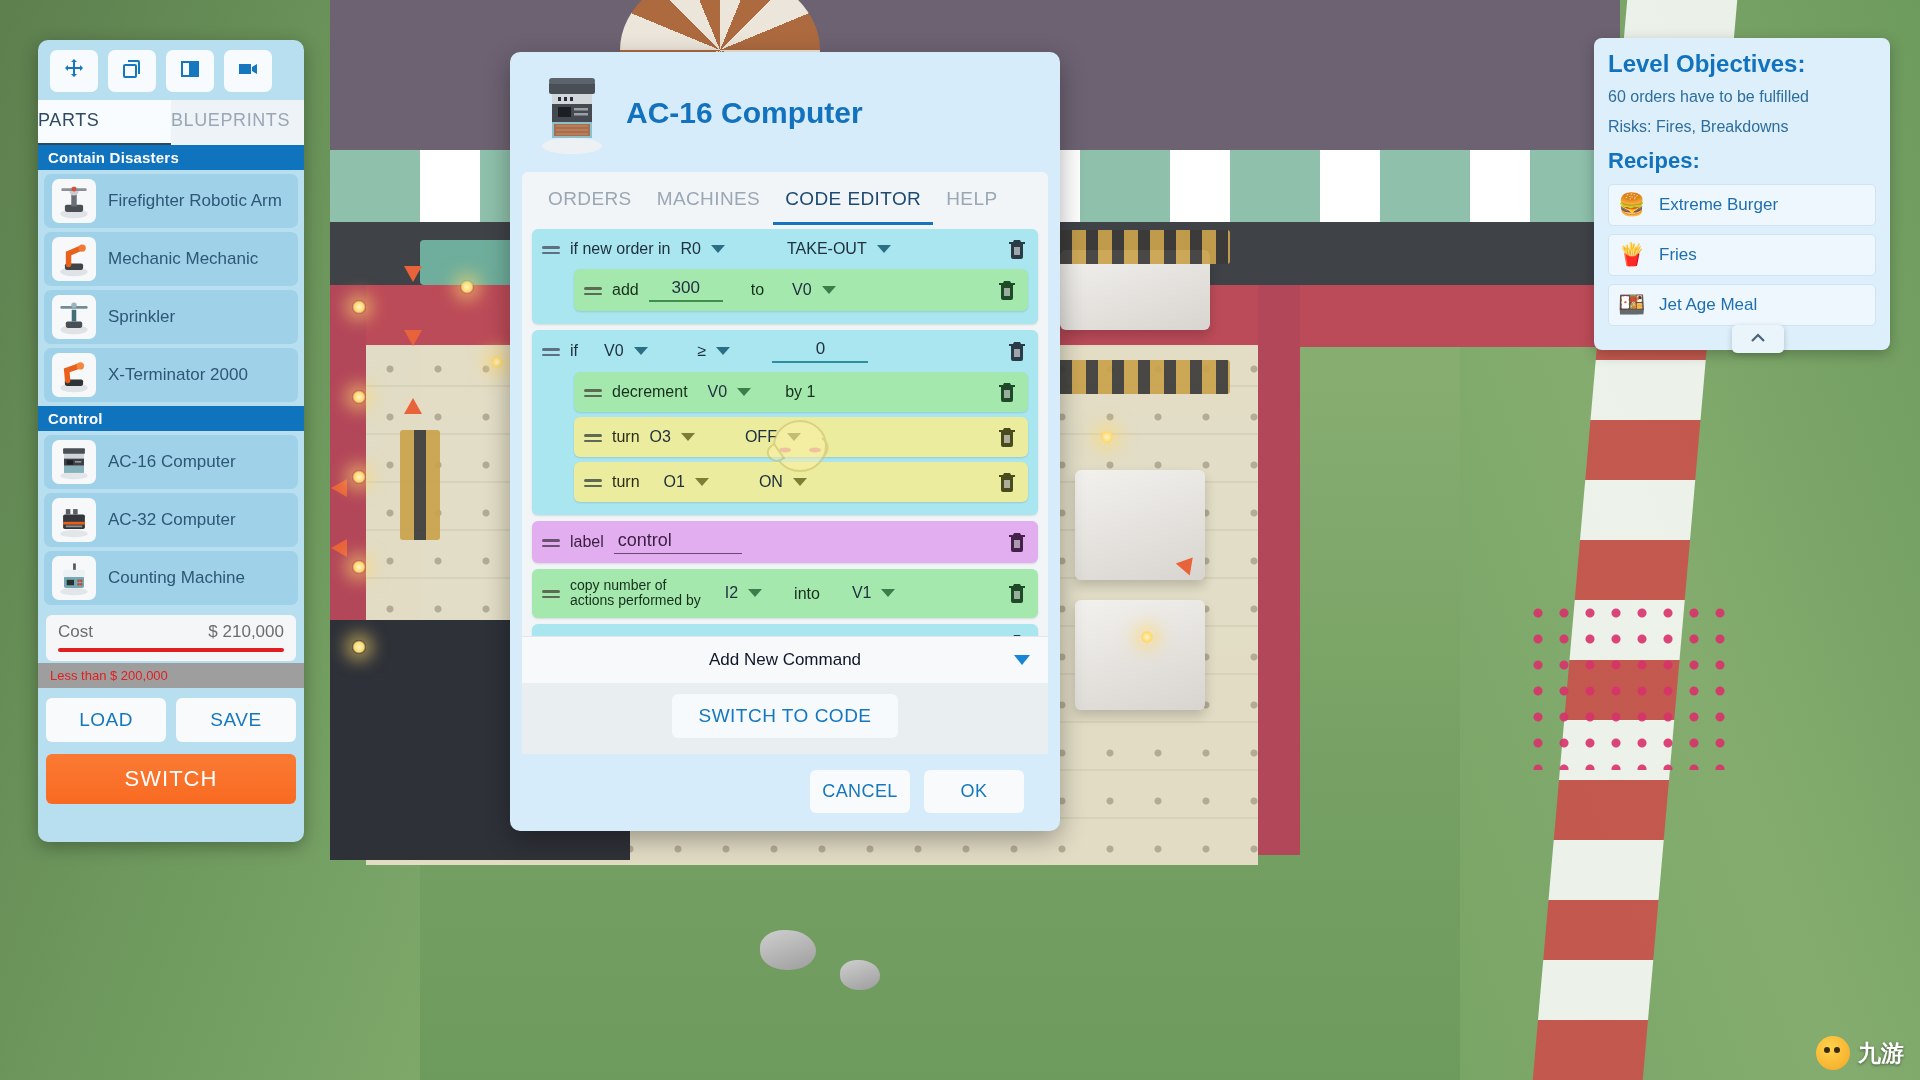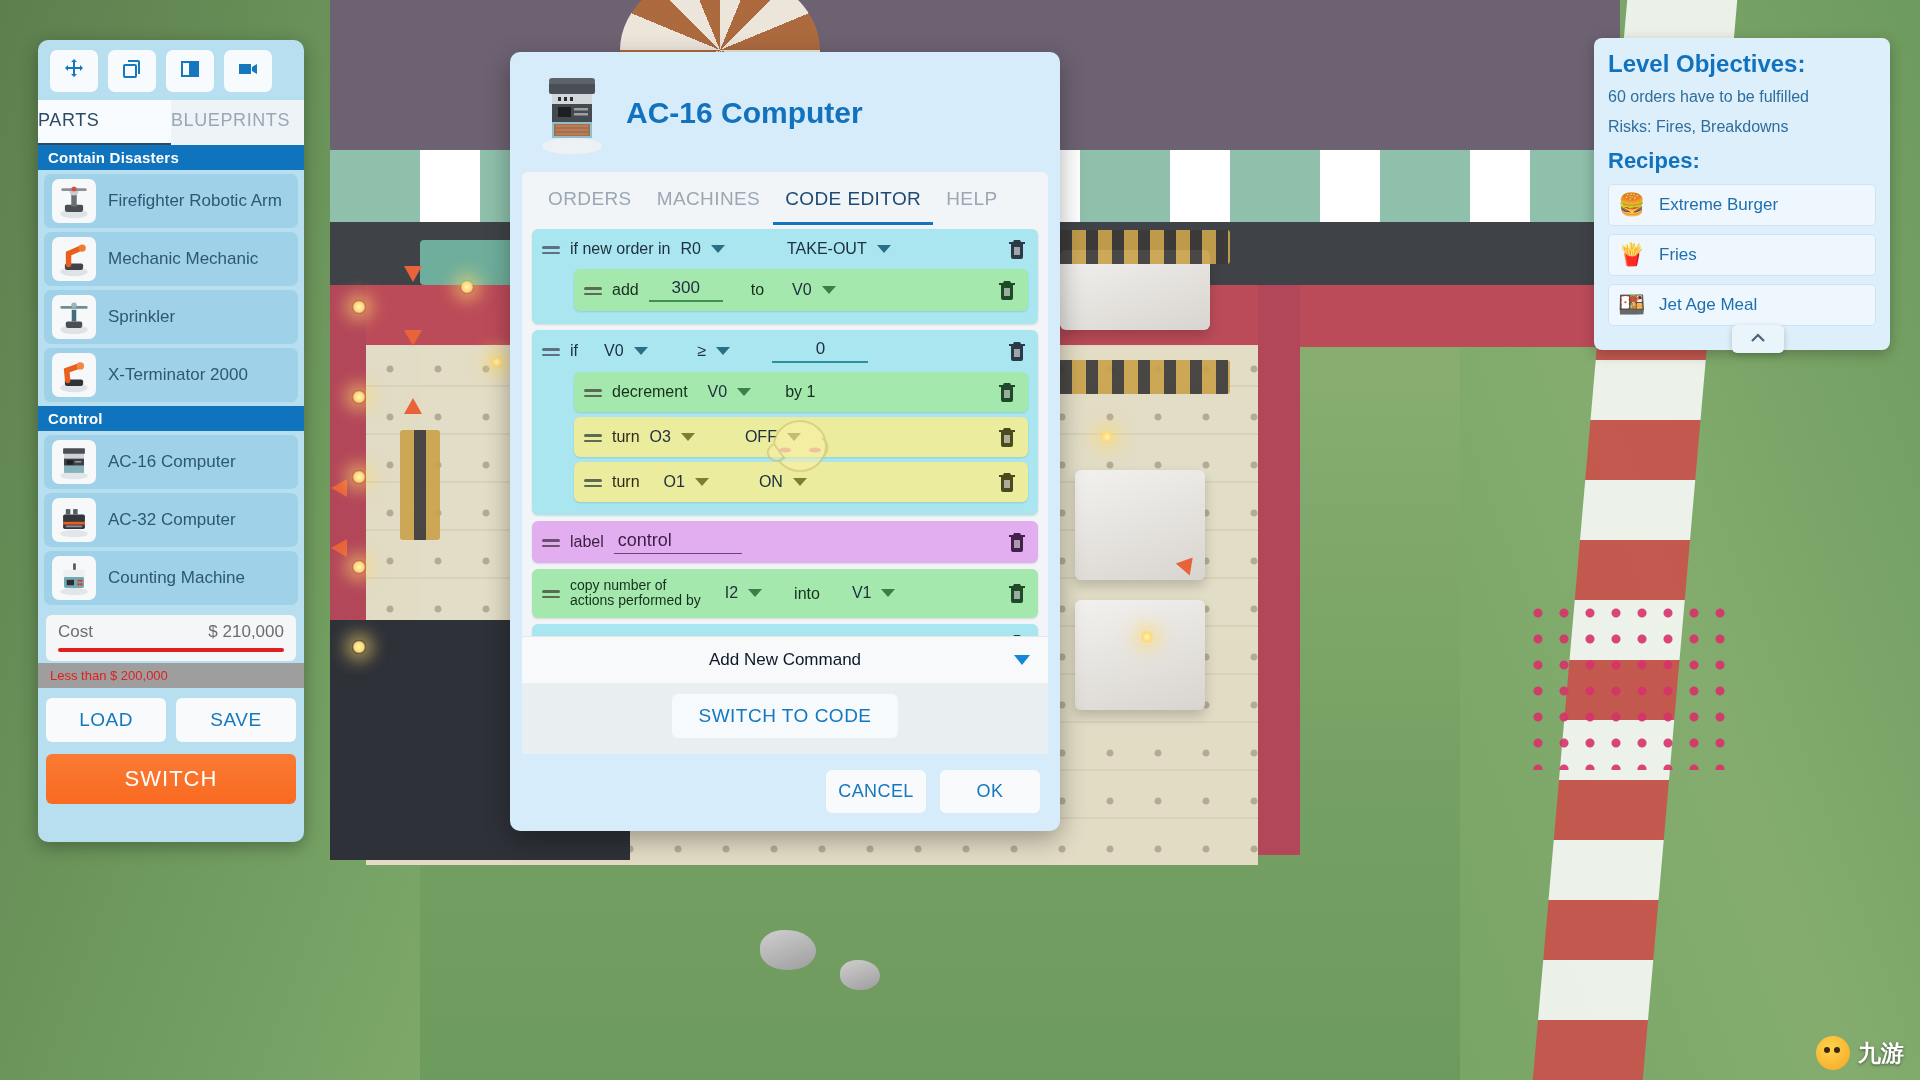--- a/index.html
+++ b/index.html
@@ -282,21 +282,21 @@
   .add-cmd .caret {
     position:absolute; right:18px; top:50%; transform:translateY(-50%);
     width:0;height:0;border-left:8px solid transparent;border-right:8px solid transparent;
     border-top:10px solid #1686d6;
   }
   .switch-wrap { background:#e9eef1; padding:11px 0 16px 0; text-align:center; }
   .switch-btn {
     display:inline-block; background:#f7fafc; border-radius:6px;
     padding:11px 26px; color:#1578bf; font-size:19px; letter-spacing:.5px; cursor:pointer;
   }
-  .dlg-foot { display:flex; justify-content:flex-end; gap:14px; padding:16px 20px 18px 20px; }
+  .dlg-foot { display:flex; justify-content:flex-end; gap:14px; padding:16px 36px 18px 20px; }
   .foot-btn {
     background:#f8fafb; border-radius:6px; padding:11px 0; width:100px;
     text-align:center; color:#1578bf; font-size:18px; letter-spacing:.4px; cursor:pointer;
   }
 
   
   #cursor-chick {
     position:absolute; left:758px; top:410px; width:76px; height:72px;
     opacity:.55; pointer-events:none;
   }

